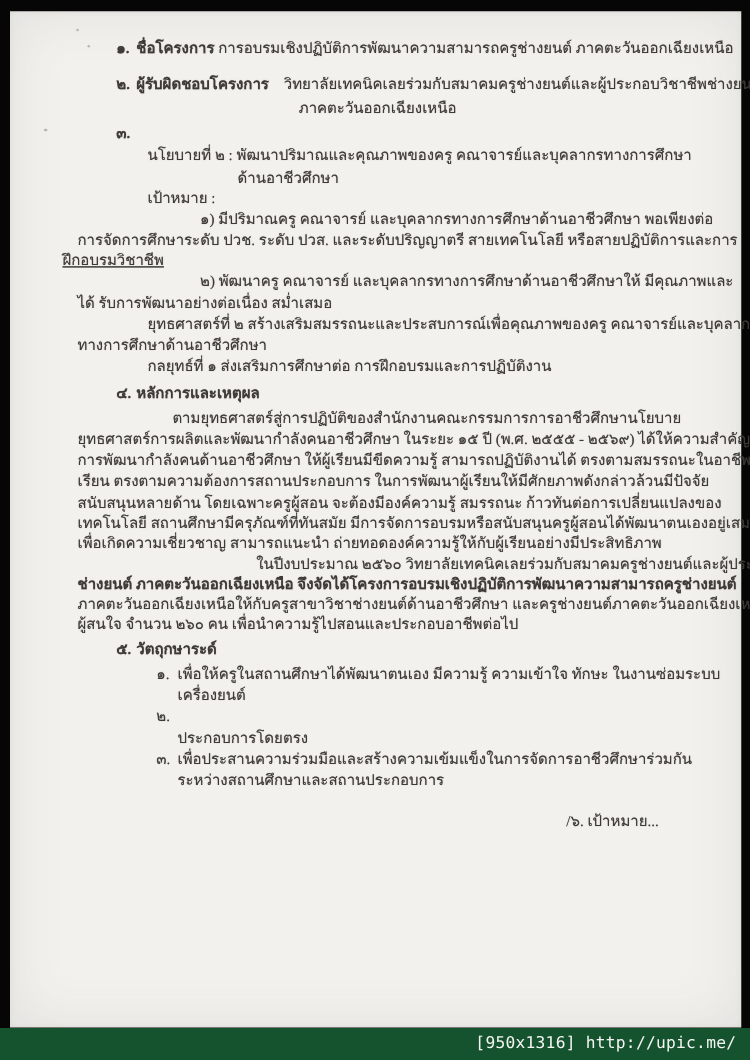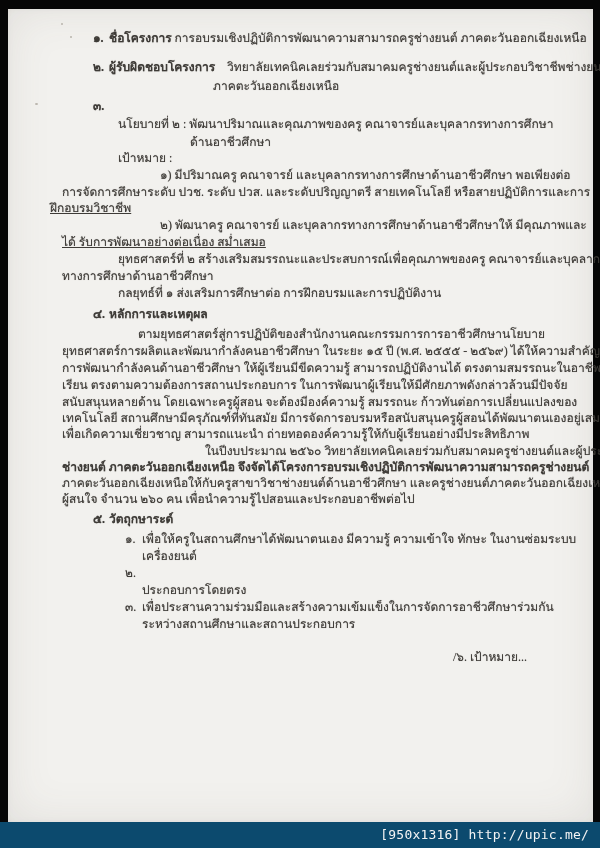--- a/index.html
+++ b/index.html
@@ -7,21 +7,21 @@
           font-family:"Liberation Serif","DejaVu Serif",serif;}
   .page{position:absolute;left:8px;top:9px;width:585px;height:813px;background:#f2f1ee;
         box-shadow:inset 0 0 45px rgba(90,80,65,0.10), inset 0 0 6px rgba(0,0,0,0.05);}
   .textlayer{position:absolute;left:0;top:0;width:600px;height:822px;
              color:#3e3b37;filter:blur(0.25px);}
   .ln{position:absolute;white-space:nowrap;font-size:12px;line-height:15px;
       text-shadow:0 0 0.7px rgba(62,59,55,0.55);}
   .b{font-weight:bold;}
   .justline{display:flex;justify-content:flex-end;}
   .speck{position:absolute;border-radius:50%;background:#b9b4ac;}
-  .footer-bar{position:absolute;left:0;right:0;bottom:0;height:26px;background:#0c4a6e;
+  .footer-bar{position:absolute;left:0;right:0;bottom:0;height:26px;background:#14532d;
               color:#f4f4f4;text-align:right;line-height:25px;padding-right:11px;
               font-family:"DejaVu Sans Mono","Liberation Mono",monospace;font-size:13px;
               letter-spacing:0.2px;box-sizing:border-box;}
 </style>
 </head>
 <body>
 
 <div class="canvas">
 
   <div class="page"></div>
@@ -31,31 +31,31 @@
   <div class="speck" style="left:35px;top:103px;width:3px;height:2px;"></div>
 
   <div class="textlayer">
 
     <div class="ln b" style="left:93px;top:31px;">๑.</div>
     <div class="ln" style="left:109px;top:31px;"><span class="b">ชื่อโครงการ</span> <span>การอบรมเชิงปฏิบัติการพัฒนาความสามารถครูช่างยนต์ ภาคตะวันออกเฉียงเหนือ</span></div>
 
     <div class="ln b" style="left:93px;top:60px;">๒.</div>
     <div class="ln b" style="left:109px;top:60px;">ผู้รับผิดชอบโครงการ</div>
     <div class="ln" style="left:227px;top:60px;">วิทยาลัยเทคนิคเลยร่วมกับสมาคมครูช่างยนต์และผู้ประกอบวิชาชีพช่างยนต์</div>
-    <div class="ln" style="left:213px;top:79px;text-align:right;">ภาคตะวันออกเฉียงเหนือ</div>
+    <div class="ln" style="left:239px;top:79px;text-align:right;">ภาคตะวันออกเฉียงเหนือ</div>
 
     <div class="ln b" style="left:93px;top:99px;">๓.</div>
     <div class="ln" style="left:118px;top:117px;">นโยบายที่ ๒ :  พัฒนาปริมาณและคุณภาพของครู คณาจารย์และบุคลากรทางการศึกษา</div>
     <div class="ln" style="left:190px;top:135px;">ด้านอาชีวศึกษา</div>
     <div class="ln" style="left:118px;top:151px;">เป้าหมาย :</div>
     <div class="ln" style="left:160px;top:168px;">๑)  มีปริมาณครู  คณาจารย์ และบุคลากรทางการศึกษาด้านอาชีวศึกษา พอเพียงต่อ</div>
     <div class="ln" style="left:62px;top:185px;">การจัดการศึกษาระดับ ปวช. ระดับ ปวส. และระดับปริญญาตรี สายเทคโนโลยี หรือสายปฏิบัติการและการ</div>
     <div class="ln" style="left:50px;top:201px;text-decoration:underline;">ฝึกอบรมวิชาชีพ</div>
     <div class="ln" style="left:160px;top:218px;">๒)  พัฒนาครู  คณาจารย์ และบุคลากรทางการศึกษาด้านอาชีวศึกษาให้ มีคุณภาพและ</div>
-    <div class="ln" style="left:62px;top:235px;text-decoration:underline;">ได้ รับการพัฒนาอย่างต่อเนื่อง สม่ำเสมอ</div>
+    <div class="ln" style="left:62px;top:235px;">ได้ รับการพัฒนาอย่างต่อเนื่อง สม่ำเสมอ</div>
     <div class="ln" style="left:118px;top:252px;">ยุทธศาสตร์ที่ ๒ สร้างเสริมสมรรถนะและประสบการณ์เพื่อคุณภาพของครู คณาจารย์และบุคลากร</div>
     <div class="ln" style="left:62px;top:269px;">ทางการศึกษาด้านอาชีวศึกษา</div>
     <div class="ln" style="left:118px;top:286px;">กลยุทธ์ที่ ๑ ส่งเสริมการศึกษาต่อ การฝึกอบรมและการปฏิบัติงาน</div>
 
     <div class="ln b" style="left:93px;top:307px;">๔.</div>
     <div class="ln b" style="left:109px;top:307px;">หลักการและเหตุผล</div>
     <div class="ln justline" style="left:205px;top:327px;width:340px;">
         <span>ตามยุทธศาสตร์สู่การปฏิบัติของสำนักงานคณะกรรมการการอาชีวศึกษา</span>
         <span>นโยบาย</span>
       </div>

